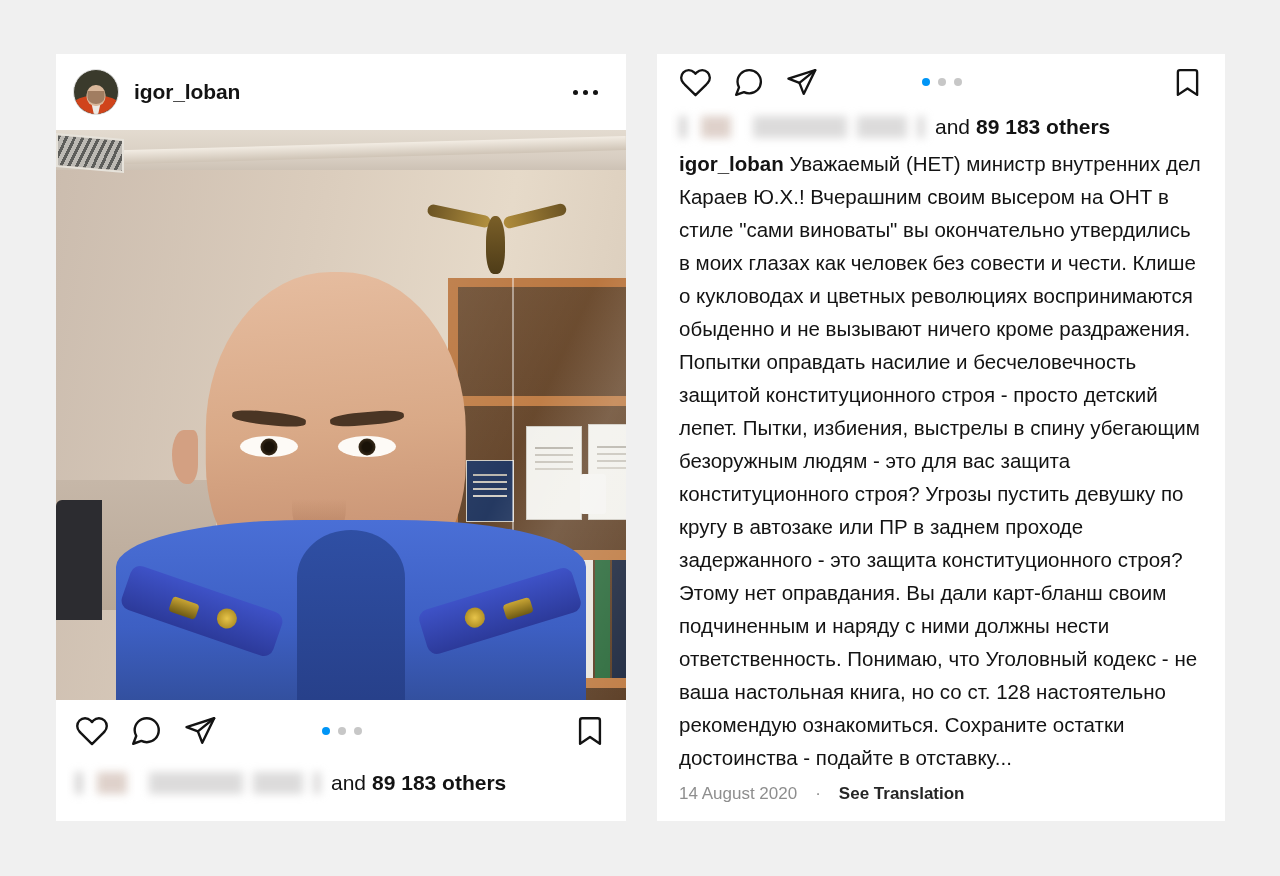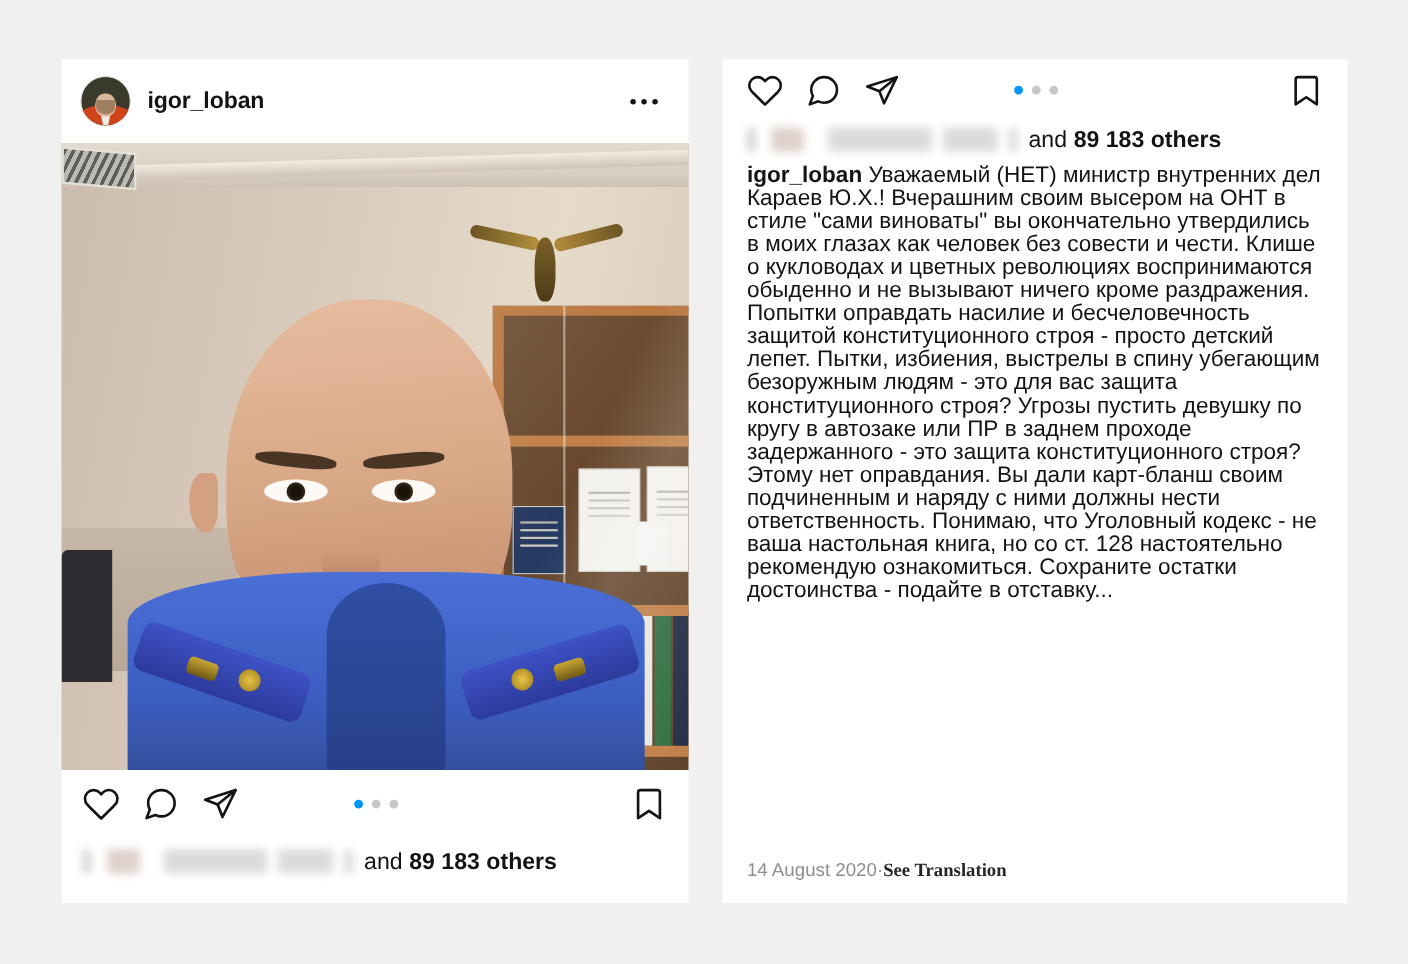--- a/index.html
+++ b/index.html
@@ -374,48 +374,47 @@
     display: flex;
     align-items: baseline;
     padding: 2px 22px 0 22px;
     font-size: 21px;
     color: #131313;
     flex: 0 0 auto;
   }
   .caption {
     padding: 8px 22px 0 22px;
     font-size: 20.5px;
-    line-height: 21px;
+    line-height: 33px;
     color: #131313;
     flex: 1 1 auto;
   }
   .caption .cap-user { font-weight: 700; }
   .caption p { margin: 0; }
   .view-comments {
     padding: 14px 22px 0 22px;
     font-size: 19px;
     color: #8e8e8e;
     cursor: pointer;
     flex: 0 0 auto;
   }
   .meta-row {
     padding: 10px 22px 20px 22px;
     font-size: 17px;
     color: #8e8e8e;
     display: flex;
     align-items: center;
-    gap: 0;
+    gap: 18px;
     flex: 0 0 auto;
   }
   .meta-row .sep { color: #8e8e8e; }
   .meta-row .translate {
     color: #262626;
     font-weight: 700;
     cursor: pointer;
-    font-family: Liberation Serif, serif;
   }
   svg { display: block; }
 </style>
 </head>
 <body>
 
 <div class="stage">
 
   <div class="post-card">
 

